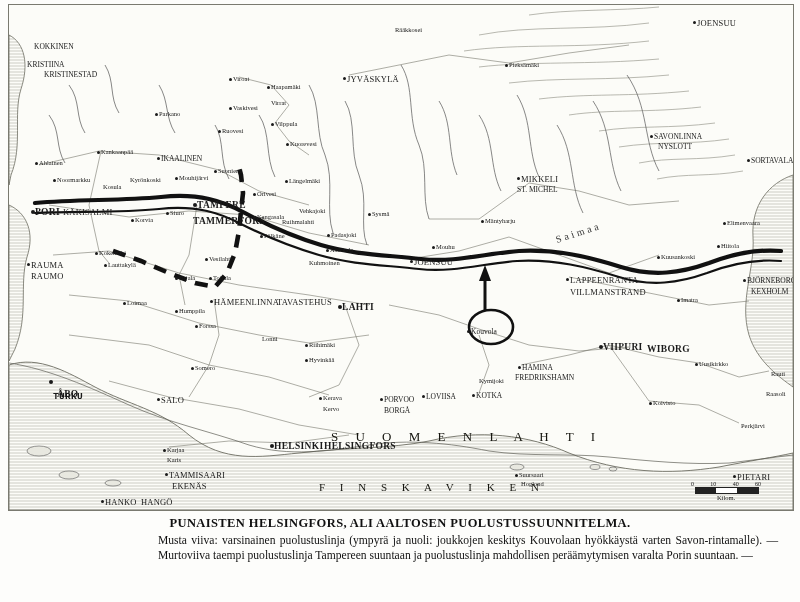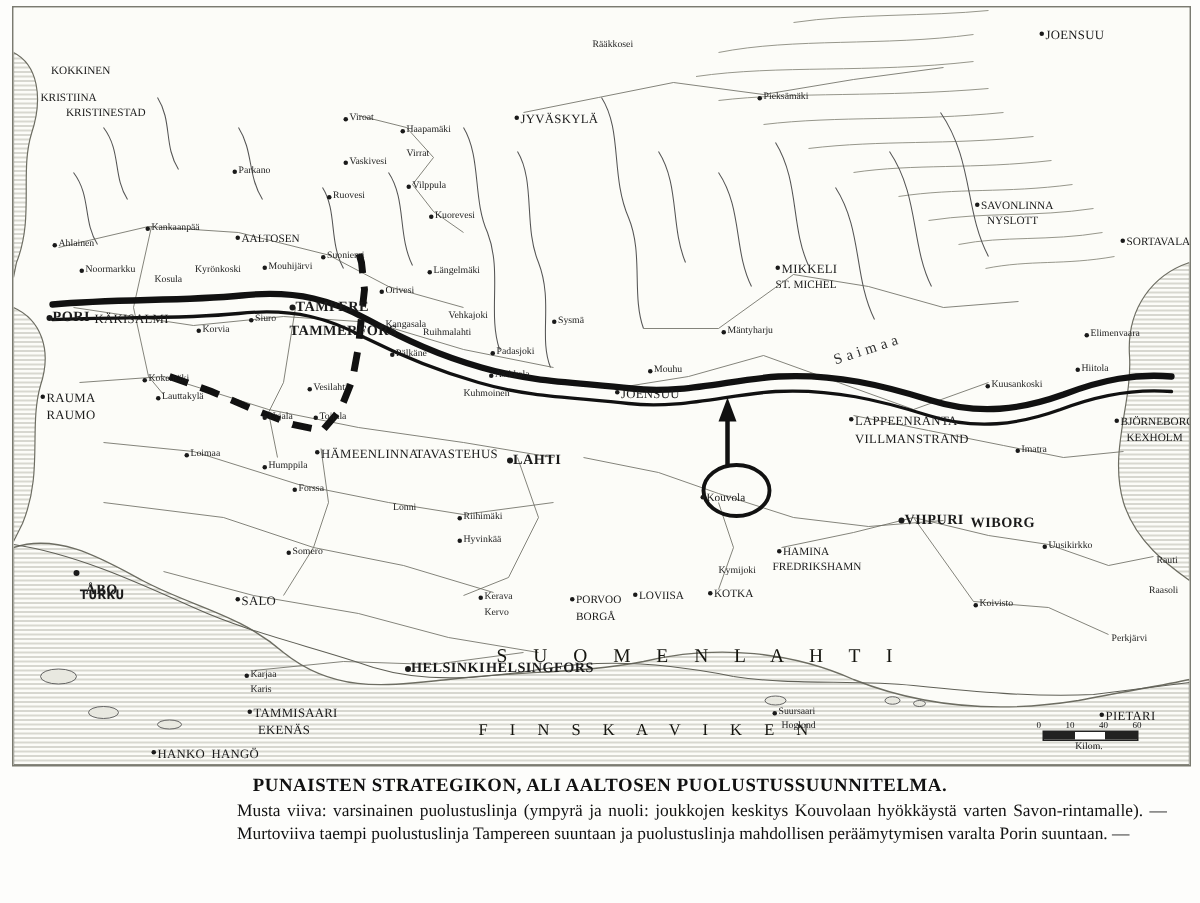--- a/index.html
+++ b/index.html
@@ -207,21 +207,21 @@
         <div class="dot" style="left: 277px; top: 138px;"></div>
         <div class="lbl t6" style="left: 281px; top: 136px;">Kuorevesi</div>
         <div class="dot" style="left: 641px; top: 130px;"></div>
         <div class="lbl t7" style="left: 645px; top: 128px;">SAVONLINNA</div>
         <div class="lbl t7" style="left: 649px; top: 138px;">NYSLOTT</div>
         <div class="dot" style="left: 738px; top: 154px;"></div>
         <div class="lbl t7" style="left: 742px; top: 152px;">SORTAVALA</div>
         <div class="dot" style="left: 88px; top: 146px;"></div>
         <div class="lbl t6" style="left: 92px; top: 144px;">Kankaanpää</div>
         <div class="dot" style="left: 148px; top: 152px;"></div>
-        <div class="lbl t7" style="left: 152px; top: 150px;">AALTOSEN</div>
+        <div class="lbl t7" style="left: 152px; top: 150px;">IKAALINEN</div>
         <div class="dot" style="left: 26px; top: 157px;"></div>
         <div class="lbl t6" style="left: 30px; top: 155px;">Ahlainen</div>
         <div class="lbl t6" style="left: 121px; top: 172px;">Kyrönkoski</div>
         <div class="dot" style="left: 44px; top: 174px;"></div>
         <div class="lbl t6" style="left: 48px; top: 172px;">Noormarkku</div>
         <div class="lbl t6" style="left: 94px; top: 179px;">Kosula</div>
         <div class="dot" style="left: 166px; top: 172px;"></div>
         <div class="lbl t6" style="left: 170px; top: 170px;">Mouhijärvi</div>
         <div class="dot" style="left: 205px; top: 165px;"></div>
         <div class="lbl t6" style="left: 209px; top: 163px;">Suoniemi</div>
@@ -351,19 +351,19 @@
         <div class="lbl t8" style="left: 132px; top: 493px;">HANGÖ</div>
         <div class="dot" style="left: 506px; top: 469px;"></div>
         <div class="lbl t6" style="left: 510px; top: 467px;">Suursaari</div>
         <div class="lbl t6" style="left: 512px; top: 476px;">Hoglond</div>
         <div class="dot" style="left: 724px; top: 470px;"></div>
         <div class="lbl t8" style="left: 728px; top: 468px;">PIETARI</div>
       </div>
   </div>
 
   <div class="caption">
-    <div class="cap-title">PUNAISTEN STRATEGIKON, ALI AALTOSEN PUOLUSTUSSUUNNITELMA.</div>
+    <div class="cap-title">PUNAISTEN HELSINGFORS, ALI AALTOSEN PUOLUSTUSSUUNNITELMA.</div>
     <div class="cap-body">
       <span>Musta viiva: varsinainen puolustuslinja (ympyrä ja nuoli: joukkojen keskitys Kouvolaan hyökkäystä varten Savon-rintamalle). — Murtoviiva taempi puolustuslinja Tampereen suuntaan ja puolustuslinja mahdollisen peräämytymisen varalta Porin suuntaan. —</span>
     </div>
   </div>
 
 </div>
 
 </body></html>

